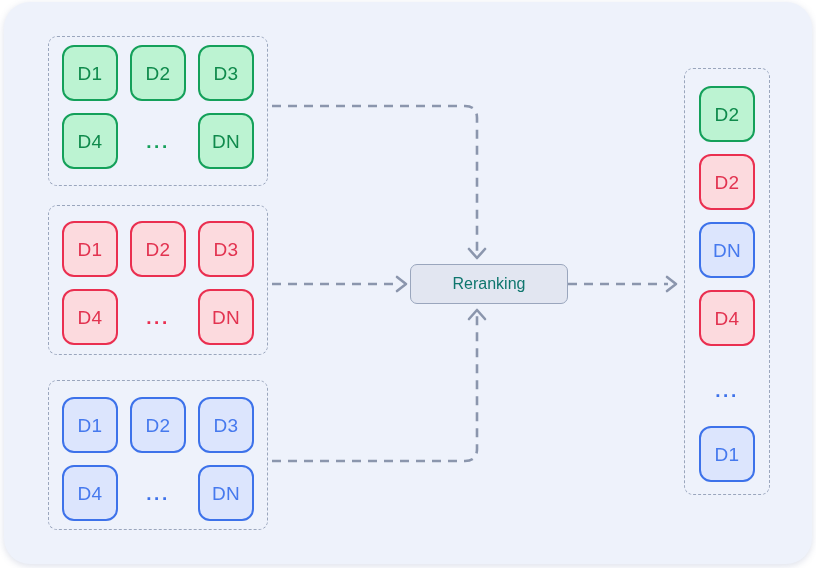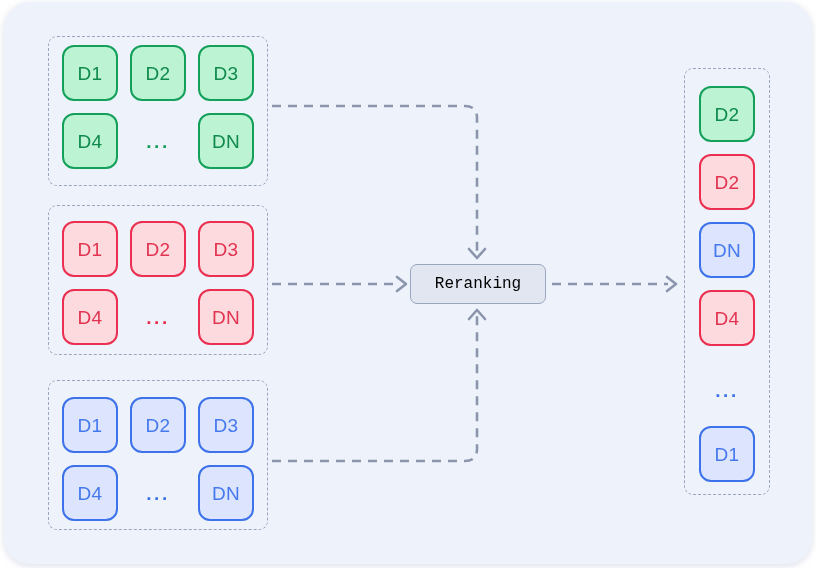--- a/index.html
+++ b/index.html
@@ -89,32 +89,31 @@
   }
   .ellipsis.green { color: #14a05a; }
   .ellipsis.red   { color: #ea2f50; }
   .ellipsis.blue  { color: #3d72ea; }
 
   
   .rerank {
     position: absolute;
     left: 410px;
     top: 264px;
-    width: 136px;
+    width: 158px;
     height: 40px;
     background: #e2e6f1;
     border: 1.3px solid #9aa6bd;
     border-radius: 7px;
     box-sizing: border-box;
     display: flex;
     align-items: center;
     justify-content: center;
     font-size: 16px;
-    color: #000000;
-    font-family: Liberation Mono, monospace;
+    color: #0f766e;
   }
 
   
   .connectors {
     position: absolute;
     left: 0;
     top: 0;
     width: 816px;
     height: 568px;
     pointer-events: none;

